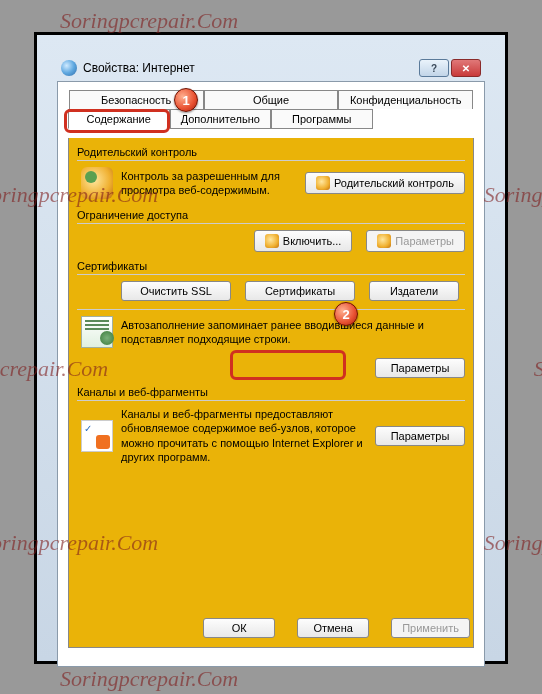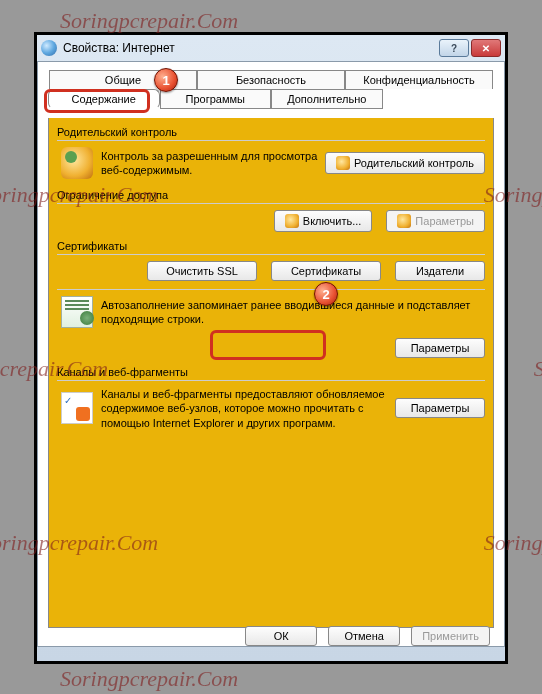--- a/index.html
+++ b/index.html
@@ -18,21 +18,21 @@
     left: 34px;
     width: 474px;
     height: 632px;
     border: 3px solid #000;
     background: #fff;
   }
   .glass-border {
     position: absolute;
     inset: 0;
     background: linear-gradient(to bottom, #dde8f3, #c8d6e5);
-    padding: 0;
+    padding: 20px;
   }
   .titlebar {
     height: 26px;
     display: flex;
     align-items: center;
     padding: 0 4px;
     position: relative;
   }
   .titlebar-icon {
     width: 16px;
@@ -96,21 +96,20 @@
     position: relative;
   }
   .tab-row1 .tab { width: 33.2%; border-bottom: none; }
   .tab-row1 .tab:first-child { margin-left: 0.2%; }
   .tab-row2 .tab { width: 25%; }
   .tab.active {
     background: #fff;
     border-bottom: 1px solid #fff;
     position: relative;
     z-index: 2;
-    border-radius: 6px;
   }
   .tab-content {
     border: 1px solid #888;
     border-top: none;
     margin-top: -1px;
     background: #eab308;
     padding: 8px 8px 4px 8px;
     height: 510px;
   }
   .section-label {
@@ -176,29 +175,29 @@
     color: #999;
     background: #f4f4f4;
   }
   .btn-row {
     display: flex;
     justify-content: flex-end;
     gap: 14px;
     margin: 4px 0 8px 44px;
   }
   .btn-row.cert {
-    justify-content: flex-end;
+    justify-content: flex-start;
     margin-left: 44px;
   }
   .bottom-buttons {
     position: absolute;
-    bottom: 0;
+    bottom: 28px;
     right: 14px;
     display: flex;
-    gap: 11px;
+    gap: 22px;
   }
   .bottom-buttons .btn { min-width: 72px; }
   .callout {
     position: absolute;
     width: 24px;
     height: 24px;
     border-radius: 50%;
     background: radial-gradient(circle at 35% 35%, #ffb090, #e85030 60%, #a02010 100%);
     color: #fff;
     font-weight: bold;
@@ -250,28 +249,28 @@
     <div class="win-buttons">
       <div class="win-btn">?</div>
       <div class="win-btn close">✕</div>
     </div>
   </div>
 
   <div class="dialog-body">
 
     <div class="tabs">
       <div class="tab-row tab-row1">
+        <div class="tab">Безопасность</div>
         <div class="tab">Общие</div>
-        <div class="tab">Безопасность</div>
         <div class="tab">Конфиденциальность</div>
       </div>
       <div class="tab-row tab-row2">
         <div class="tab active">Содержание</div>
+        <div class="tab">Дополнительно</div>
         <div class="tab">Программы</div>
-        <div class="tab">Дополнительно</div>
       </div>
     </div>
 
     <div class="highlight-box" style="top:27px; left:6px; width:106px; height:24px;"></div>
     <div class="callout" style="top:6px; left:116px;">1</div>
 
     <div class="tab-content">
 
       <div class="section-label">Родительский контроль</div>
       <hr class="section-divider">

